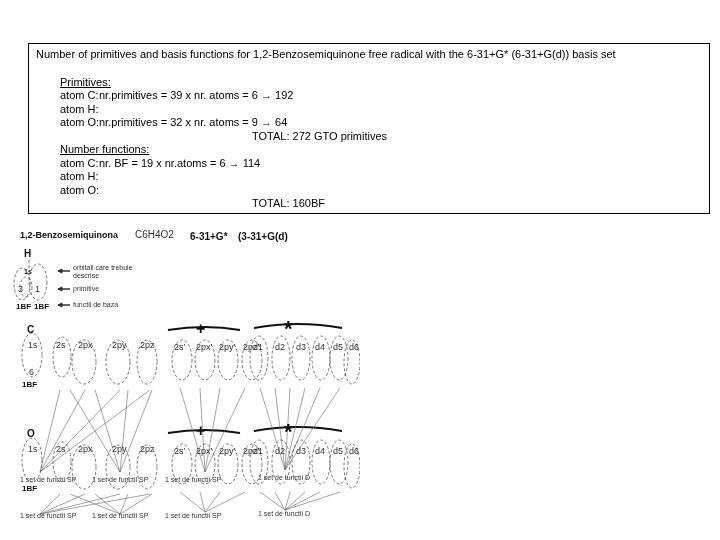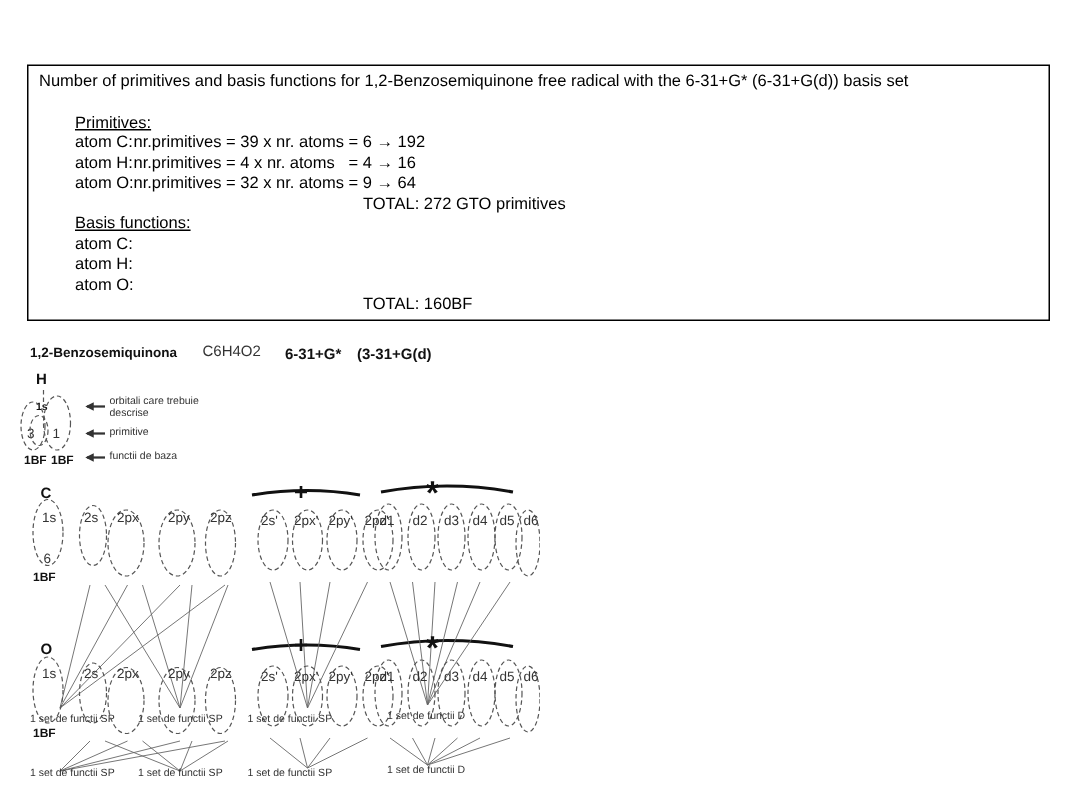--- a/index.html
+++ b/index.html
@@ -1,43 +1,43 @@
 <!DOCTYPE html>
 <html><head>
 <meta charset="utf-8">
 <style>
   html, body { margin:0; padding:0; background:#ffffff; }
   body { width:720px; height:540px; position:relative; overflow:hidden; font-family:"Liberation Sans", sans-serif; color:#000; }
-  .box { position:absolute; left:18px; top:43px; width:682px; height:171px; border:1px solid #000; box-sizing:border-box; font-size:11px; line-height:13.6px; }
+  .box { position:absolute; left:28px; top:43px; width:682px; height:171px; border:1px solid #000; box-sizing:border-box; font-size:11px; line-height:13.6px; }
   .title { position:absolute; left:7px; top:4px; white-space:nowrap; }
   .line { position:absolute; left:7px; white-space:nowrap;padding-left:24px; }
   .u { text-decoration:underline; }
   .col2 { position:absolute; left:70px; white-space:nowrap; }
   .total { position:absolute; left:223px; white-space:nowrap; }
   .diag { position:absolute; left:0; top:222px; width:360px; height:310px; }
   .dtxt { position:absolute; white-space:nowrap; font-size:9px; color:#333; }
   .bold { font-weight:bold; color:#111; }
 </style>
 </head>
 <body>
 
 <div class="box">
   <div class="title">Number of primitives and basis functions for 1,2-Benzosemiquinone free radical with the 6-31+G* (6-31+G(d)) basis set</div>
 
   <div class="line u" style="top:32px">Primitives:</div>
   <div class="line" style="top:45px">atom C:</div>
   <div class="col2" style="top:45px">nr.primitives = 39 x nr. atoms = 6 → 192</div>
   <div class="line" style="top:59px">atom H:</div>
-  <div class="col2" style="top:59px;white-space:pre">nr.primitives = 4 x nr. atoms   = 4 → 16</div>
   <div class="line" style="top:72px">atom O:</div>
   <div class="col2" style="top:72px">nr.primitives = 32 x nr. atoms = 9 → 64</div>
   <div class="total" style="top:86px">TOTAL: 272 GTO primitives</div>
 
-  <div class="line u" style="top:99px">Basis functions:</div>
+  <div class="line u" style="top:99px">Number functions:</div>
   <div class="line" style="top:113px">atom C:</div>
+  <div class="col2" style="top:113px">nr. BF = 19 x nr.atoms = 6 → 114</div>
   <div class="line" style="top:126px">atom H:</div>
   <div class="line" style="top:140px">atom O:</div>
   <div class="total" style="top:153px">TOTAL: 160BF</div>
 </div>
 
 <div class="diag">
 
   <div class="dtxt bold" style="left:20px;top:8px;font-size:9px">1,2-Benzosemiquinona</div>
   <div class="dtxt" style="left:135px;top:7px;font-size:10px">C6H4O2</div>
   <div class="dtxt bold" style="left:190px;top:9px;font-size:10px">6-31+G*</div>

